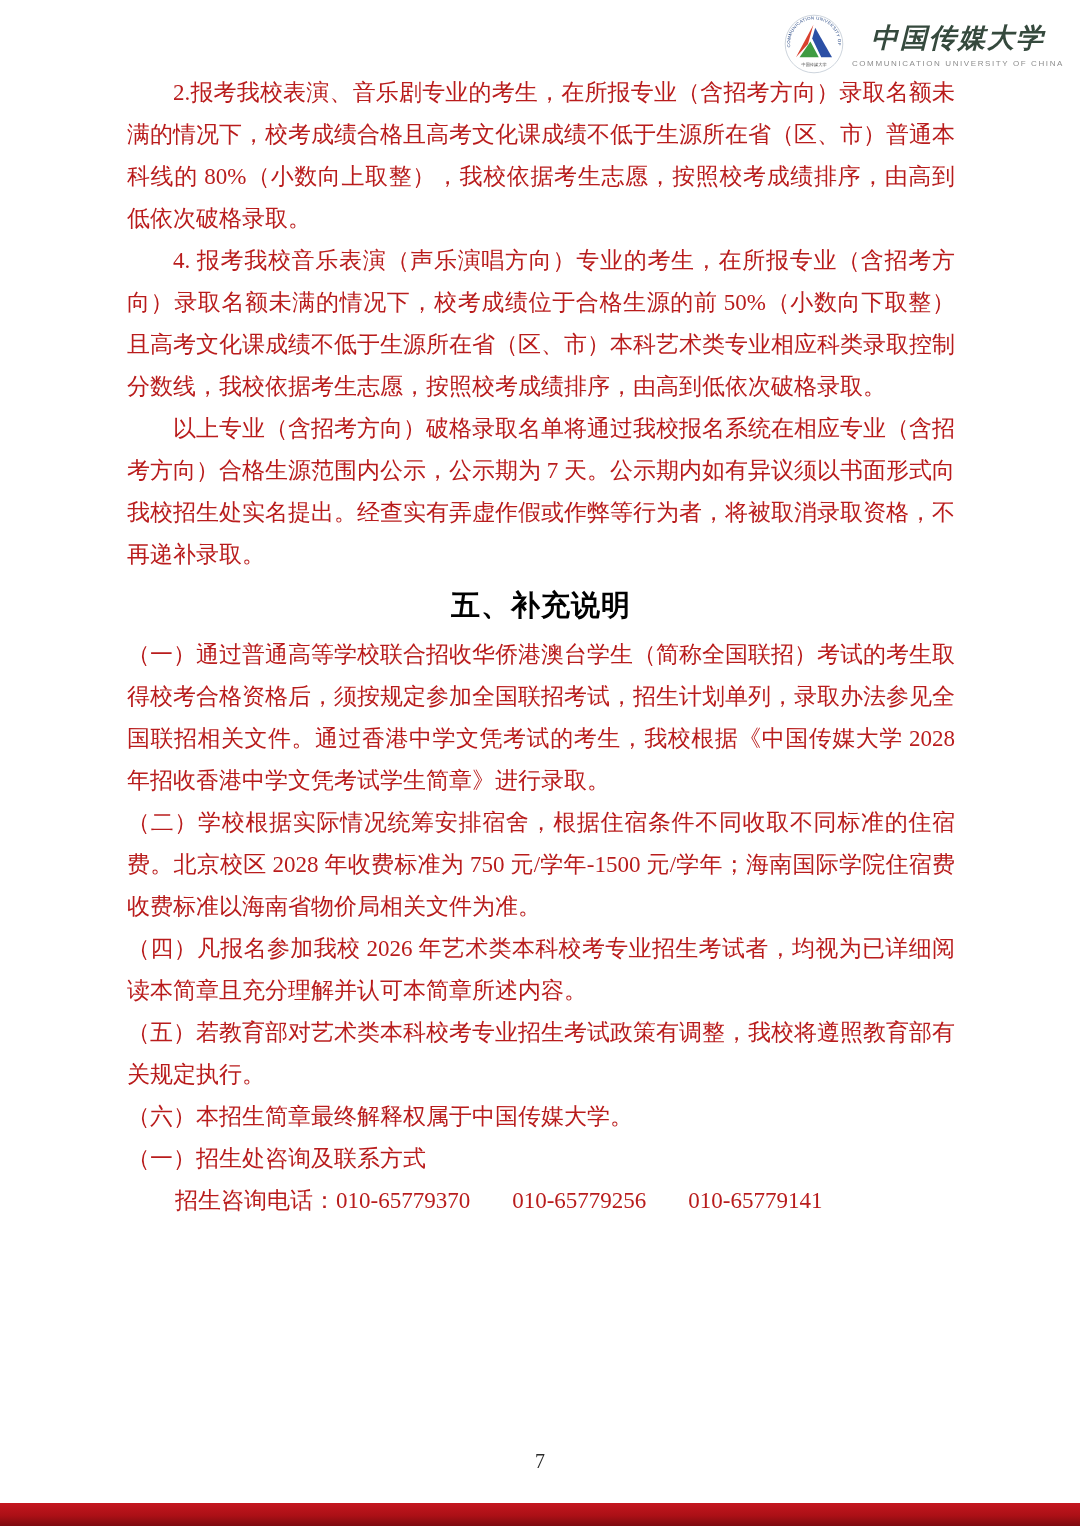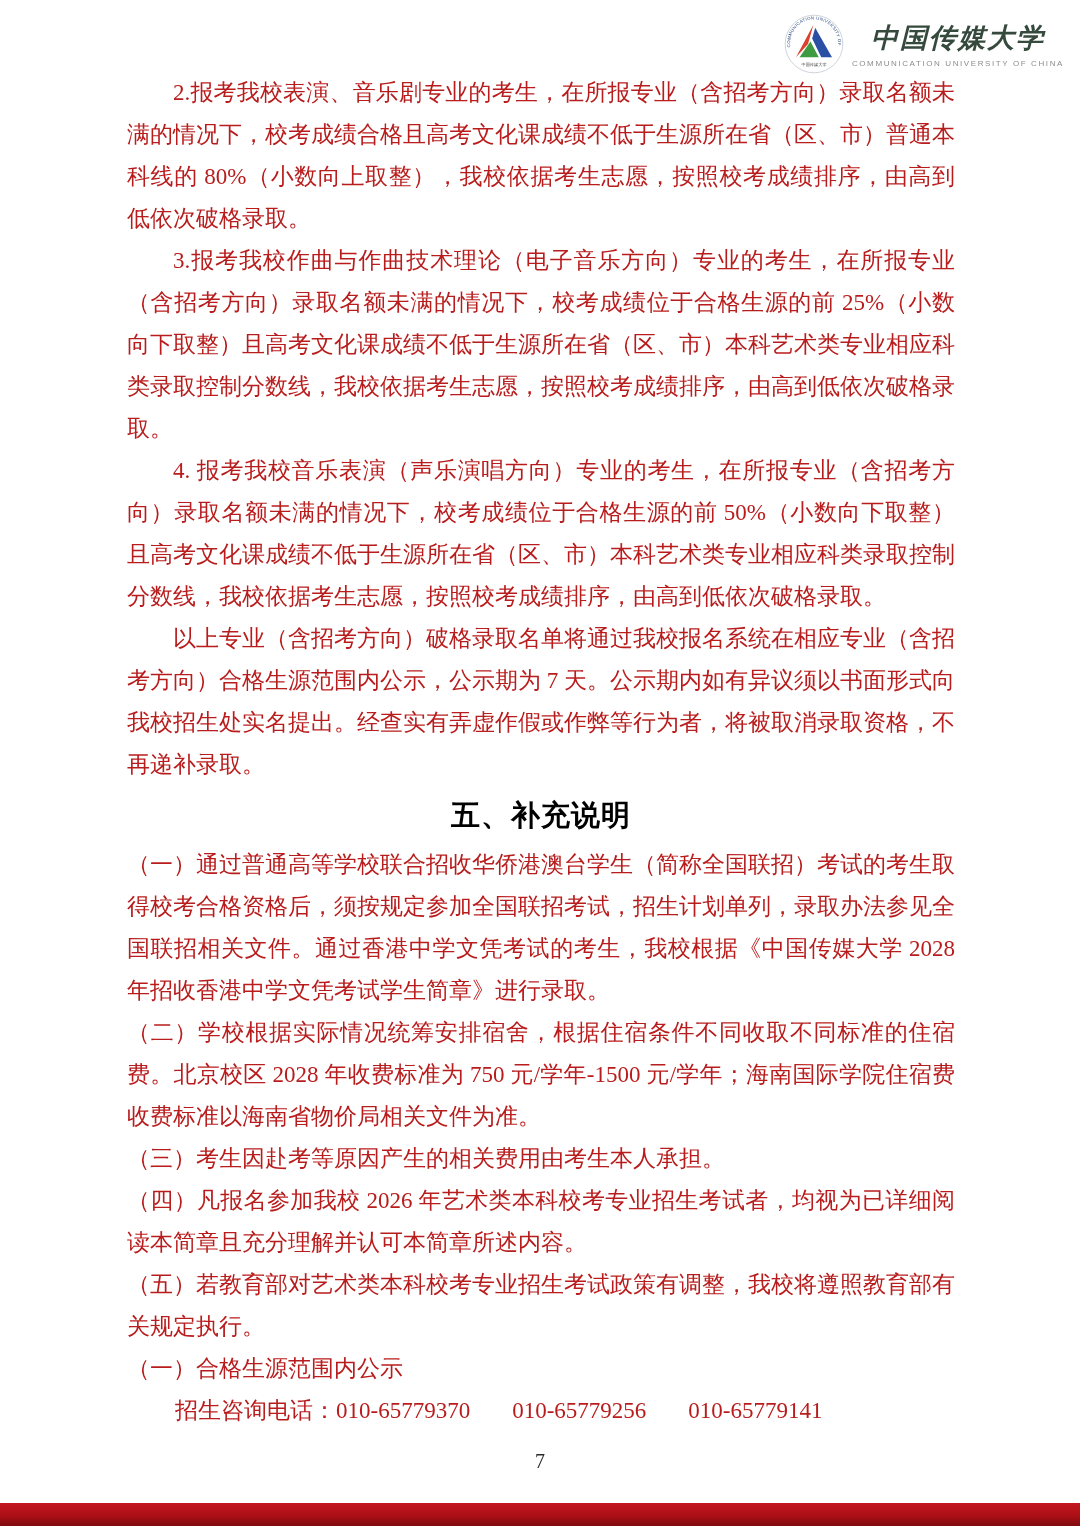--- a/index.html
+++ b/index.html
@@ -75,34 +75,33 @@
     </svg>
     <div class="brand-text">
       <div class="brand-zh">中国传媒大学</div>
       <div class="brand-en">COMMUNICATION UNIVERSITY OF CHINA</div>
     </div>
   </header>
 
   <main class="doc">
 
     <p class="body indent">2.报考我校表演、音乐剧专业的考生，在所报专业（含招考方向）录取名额未满的情况下，校考成绩合格且高考文化课成绩不低于生源所在省（区、市）普通本科线的 80%（小数向上取整），我校依据考生志愿，按照校考成绩排序，由高到低依次破格录取。</p>
-    <p class="body indent">3.报考我校作曲与作曲技术理论（电子音乐方向）专业的考生，在所报专业（含招考方向）录取名额未满的情况下，校考成绩位于合格生源的前 25%（小数向下取整）且高考文化课成绩不低于生源所在省（区、市）本科艺术类专业相应科类录取控制分数线，我校依据考生志愿，按照校考成绩排序，由高到低依次破格录取。</p>
     <p class="body indent">4. 报考我校音乐表演（声乐演唱方向）专业的考生，在所报专业（含招考方向）录取名额未满的情况下，校考成绩位于合格生源的前 50%（小数向下取整）且高考文化课成绩不低于生源所在省（区、市）本科艺术类专业相应科类录取控制分数线，我校依据考生志愿，按照校考成绩排序，由高到低依次破格录取。</p>
     <p class="body indent">以上专业（含招考方向）破格录取名单将通过我校报名系统在相应专业（含招考方向）合格生源范围内公示，公示期为 7 天。公示期内如有异议须以书面形式向我校招生处实名提出。经查实有弄虚作假或作弊等行为者，将被取消录取资格，不再递补录取。</p>
 
     <h2>五、补充说明</h2>
 
     <p class="body">（一）通过普通高等学校联合招收华侨港澳台学生（简称全国联招）考试的考生取得校考合格资格后，须按规定参加全国联招考试，招生计划单列，录取办法参见全国联招相关文件。通过香港中学文凭考试的考生，我校根据《中国传媒大学 2028 年招收香港中学文凭考试学生简章》进行录取。</p>
     <p class="body">（二）学校根据实际情况统筹安排宿舍，根据住宿条件不同收取不同标准的住宿费。北京校区 2028 年收费标准为 750 元/学年-1500 元/学年；海南国际学院住宿费收费标准以海南省物价局相关文件为准。</p>
-    <p class="body">（三）考生因赴考等原因产生的相关费用由考生本人承担。</p>
     <p class="body">（四）凡报名参加我校 2026 年艺术类本科校考专业招生考试者，均视为已详细阅读本简章且充分理解并认可本简章所述内容。</p>
     <p class="body">（五）若教育部对艺术类本科校考专业招生考试政策有调整，我校将遵照教育部有关规定执行。</p>
+    <p class="body">（六）本招生简章最终解释权属于中国传媒大学。</p>
 
 
-    <p class="body">（一）合格生源范围内公示</p>
+    <p class="body">（一）招生处咨询及联系方式</p>
 
     <p class="body contact">
       <span>招生咨询电话：</span><span class="phone">010-65779370</span><span class="phone">010-65779256</span><span class="phone">010-65779141</span>
     </p>
 
   </main>
 
   <div class="page-number">7</div>
   <div class="footer-bar"></div>
 

